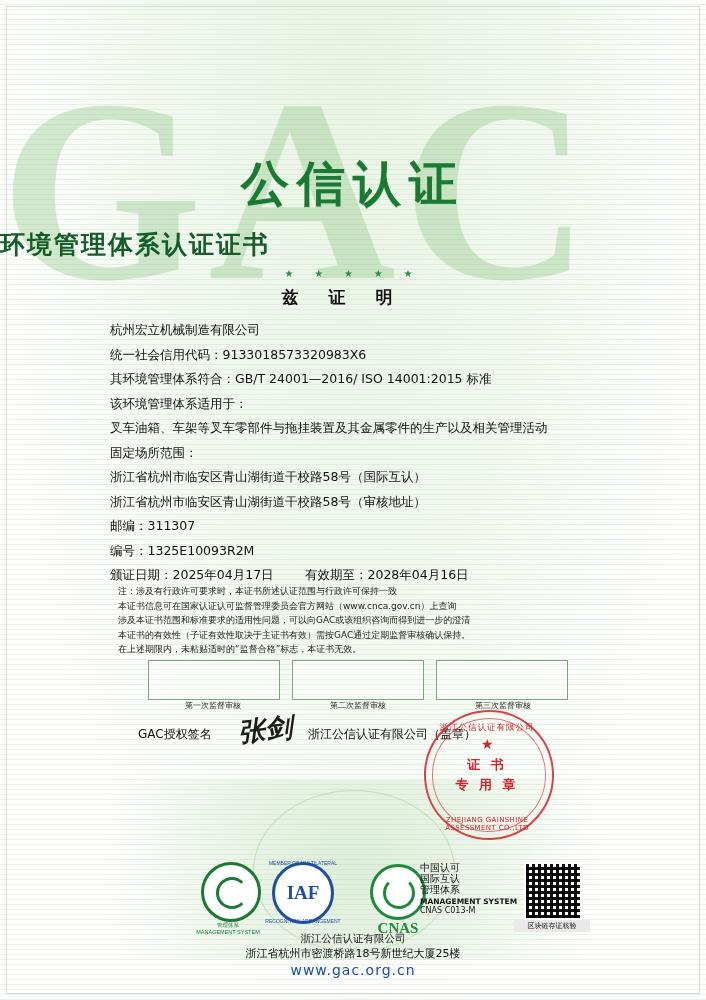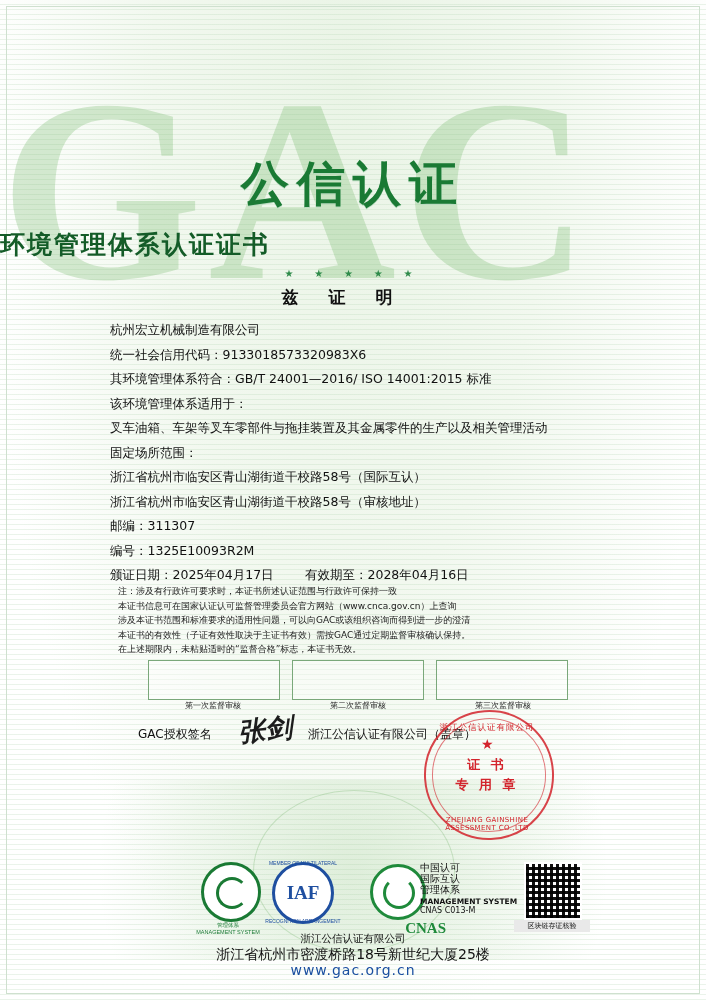--- a/index.html
+++ b/index.html
@@ -193,21 +193,21 @@
   .logo-cnas .circle{
     width:50px;height:50px;border-radius:50%;
     border:3px solid #1f8a3b;margin:0 auto;background:#fff;
     position:relative;
   }
   .logo-cnas .circle:after{
     content:"";position:absolute;left:10px;top:10px;width:26px;height:26px;
     border-radius:50%;border:3px solid #1f8a3b;border-top-color:transparent;
   }
   .logo-cnas .name{
-    font-family:"Liberation Serif",serif;font-weight:bold;font-size:15px;color:#1f8a3b;text-align:right;
+    font-family:"Liberation Serif",serif;font-weight:bold;font-size:15px;color:#1f8a3b;
   }
 
   .cnas-text{
     position:absolute;left:420px;top:862px;width:130px;
     font-family:"DejaVu Sans",sans-serif;
   }
   .cnas-text .cn{font-size:10px;line-height:11px;color:#111;}
   .cnas-text .en{font-size:7.5px;font-weight:bold;color:#111;margin-top:2px;}
   .cnas-text .no{font-size:8px;color:#111;}
 
@@ -223,21 +223,21 @@
     position:absolute;left:514px;top:920px;width:76px;
     font-size:7px;text-align:center;color:#111;
     background:#e9e9e9;padding:1px 0;
   }
 
   .footer{
     position:absolute;left:0;top:930px;width:706px;text-align:center;
     font-family:"DejaVu Sans",sans-serif;
   }
   .footer .f1{font-size:10.5px;color:#111;line-height:16px;}
-  .footer .f2{font-size:14px;color:#111;line-height:16px;}
+  .footer .f2{font-size:11px;color:#111;line-height:16px;}
   .footer .f3{font-size:14px;color:#1a4fa0;line-height:16px;letter-spacing:1px;}
 
   .ms-left{
     position:absolute;left:188px;top:922px;width:80px;text-align:center;
     font-size:5.5px;color:#1a7a34;line-height:7px;
   }
 </style>
 </head>
 <body>
 

